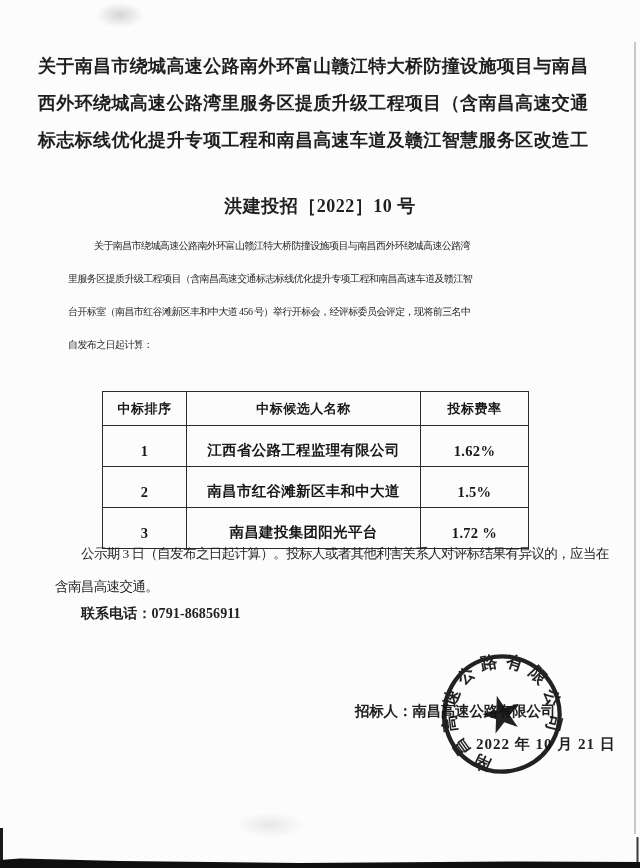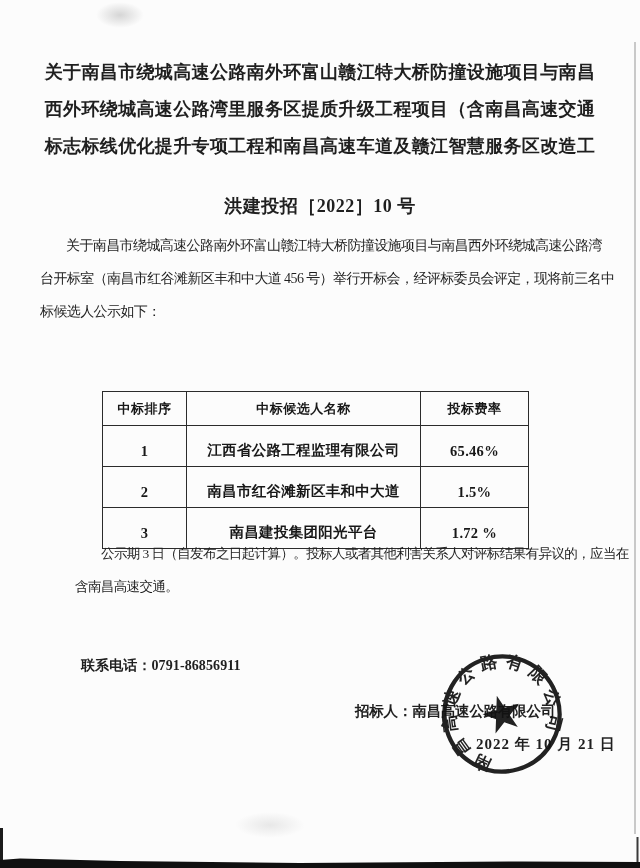--- a/index.html
+++ b/index.html
@@ -2,46 +2,46 @@
 <html><head>
 <meta charset="utf-8">
 <style>
   html,body{margin:0;padding:0;}
   .page{
     position:relative;width:640px;height:868px;overflow:hidden;
     background:#fcfcfc;color:#1f1f1f;
     font-family:"Liberation Serif","DejaVu Serif",serif;
   }
   
-  .title{position:absolute;top:54px;left:38px;width:564px;text-align:center;
+  .title{position:absolute;top:48px;left:38px;width:564px;
     font-weight:700;font-size:18px;letter-spacing:.35px;}
   .title>div{height:37px;line-height:37px;white-space:nowrap;}
   .title>div:nth-child(4){letter-spacing:2.6px;}
   .docnum{position:absolute;top:194px;left:0;width:640px;text-align:center;
     font-weight:700;font-size:18px;letter-spacing:.5px;}
   
-  .bodypara{position:absolute;top:229px;left:40px;width:552px;
-    font-size:14px;letter-spacing:-.6px;}
+  .bodypara{position:absolute;top:229px;left:68px;width:552px;
+    font-size:10px;letter-spacing:-.6px;}
   .bodypara>div{height:33px;line-height:33px;white-space:nowrap;}
   .bodypara>div:first-child{text-indent:26px;}
   
   .bid-table{position:absolute;top:391px;left:102px;width:426px;
     border-collapse:collapse;table-layout:fixed;color:#181818;}
   .bid-table col:nth-child(1){width:84px;}
   .bid-table col:nth-child(2){width:234px;}
   .bid-table col:nth-child(3){width:108px;}
   .bid-table th,.bid-table td{border:1.6px solid #2b2b2b;text-align:center;overflow:hidden;}
   .bid-table th{height:31px;font-size:13px;font-weight:700;letter-spacing:.5px;vertical-align:middle;}
   .bid-table td{height:33px;font-size:14.5px;font-weight:600;vertical-align:bottom;padding-bottom:6px;letter-spacing:.3px;}
   
-  .notice{position:absolute;top:537px;left:55px;width:552px;font-size:13.5px;letter-spacing:-.6px;margin-left:20px;}
+  .notice{position:absolute;top:537px;left:55px;width:552px;font-size:13.5px;letter-spacing:-.6px;}
   .notice>div{height:33px;line-height:33px;white-space:nowrap;}
   .notice>div:first-child{text-indent:26px;}
   .supervisor{position:absolute;top:602px;left:81px;font-size:14px;font-weight:700;letter-spacing:-.2px;line-height:20px;}
-  .phone{position:absolute;top:656px;left:81px;font-size:14px;font-weight:700;letter-spacing:.1px;line-height:20px;}
+  .phone{position:absolute;top:604px;left:81px;font-size:14px;font-weight:700;letter-spacing:.1px;line-height:20px;}
   .tenderer{position:absolute;top:702px;left:355px;font-size:14.5px;font-weight:600;letter-spacing:-.2px;line-height:18px;}
   .pubdate{position:absolute;top:734px;left:476px;font-size:15px;font-weight:600;letter-spacing:1px;line-height:20px;}
   
   .seal{position:absolute;left:436px;top:648px;width:132px;height:132px;
     transform:rotate(-16deg);opacity:.93;pointer-events:none;}
   .seal text{font-family:"Liberation Serif","DejaVu Serif",serif;}
   
   .edge-line{position:absolute;left:634px;top:42px;width:1.5px;height:792px;background:#c9c9c9;}
   .smudge1{position:absolute;left:96px;top:2px;width:48px;height:26px;
     background:radial-gradient(ellipse at center,rgba(150,150,150,.38),rgba(150,150,150,0) 70%);}
@@ -61,42 +61,43 @@
   <div class="title">
       <div>关于南昌市绕城高速公路南外环富山赣江特大桥防撞设施项目与南昌</div>
       <div>西外环绕城高速公路湾里服务区提质升级工程项目（含南昌高速交通</div>
       <div>标志标线优化提升专项工程和南昌高速车道及赣江智慧服务区改造工</div>
     </div>
 
   <div class="docnum">洪建投招［2022］10 号</div>
 
   <div class="bodypara">
       <div>关于南昌市绕城高速公路南外环富山赣江特大桥防撞设施项目与南昌西外环绕城高速公路湾</div>
+      <div>里服务区提质升级工程项目（含南昌高速交通标志标线优化提升专项工程和南昌高速车道及赣江智</div>
       <div>台开标室（南昌市红谷滩新区丰和中大道 456 号）举行开标会，经评标委员会评定，现将前三名中</div>
-      <div>标候选人公示如下：</div>
+      <div>自发布之日起计算：</div>
     </div>
 
   <table class="bid-table">
     <colgroup>
         <col>
         <col>
         <col>
       </colgroup>
     <thead>
       <tr>
           <th>中标排序</th>
           <th>中标候选人名称</th>
           <th>投标费率</th>
         </tr>
     </thead>
     <tbody>
         <tr>
           <td>1</td>
           <td>江西省公路工程监理有限公司</td>
-          <td>65.46%</td>
+          <td>1.62%</td>
         </tr>
         <tr>
           <td>2</td>
           <td>南昌市红谷滩新区丰和中大道</td>
           <td>1.5%</td>
         </tr>
         <tr>
           <td>3</td>
           <td>南昌建投集团阳光平台</td>
           <td>1.72 %</td>

